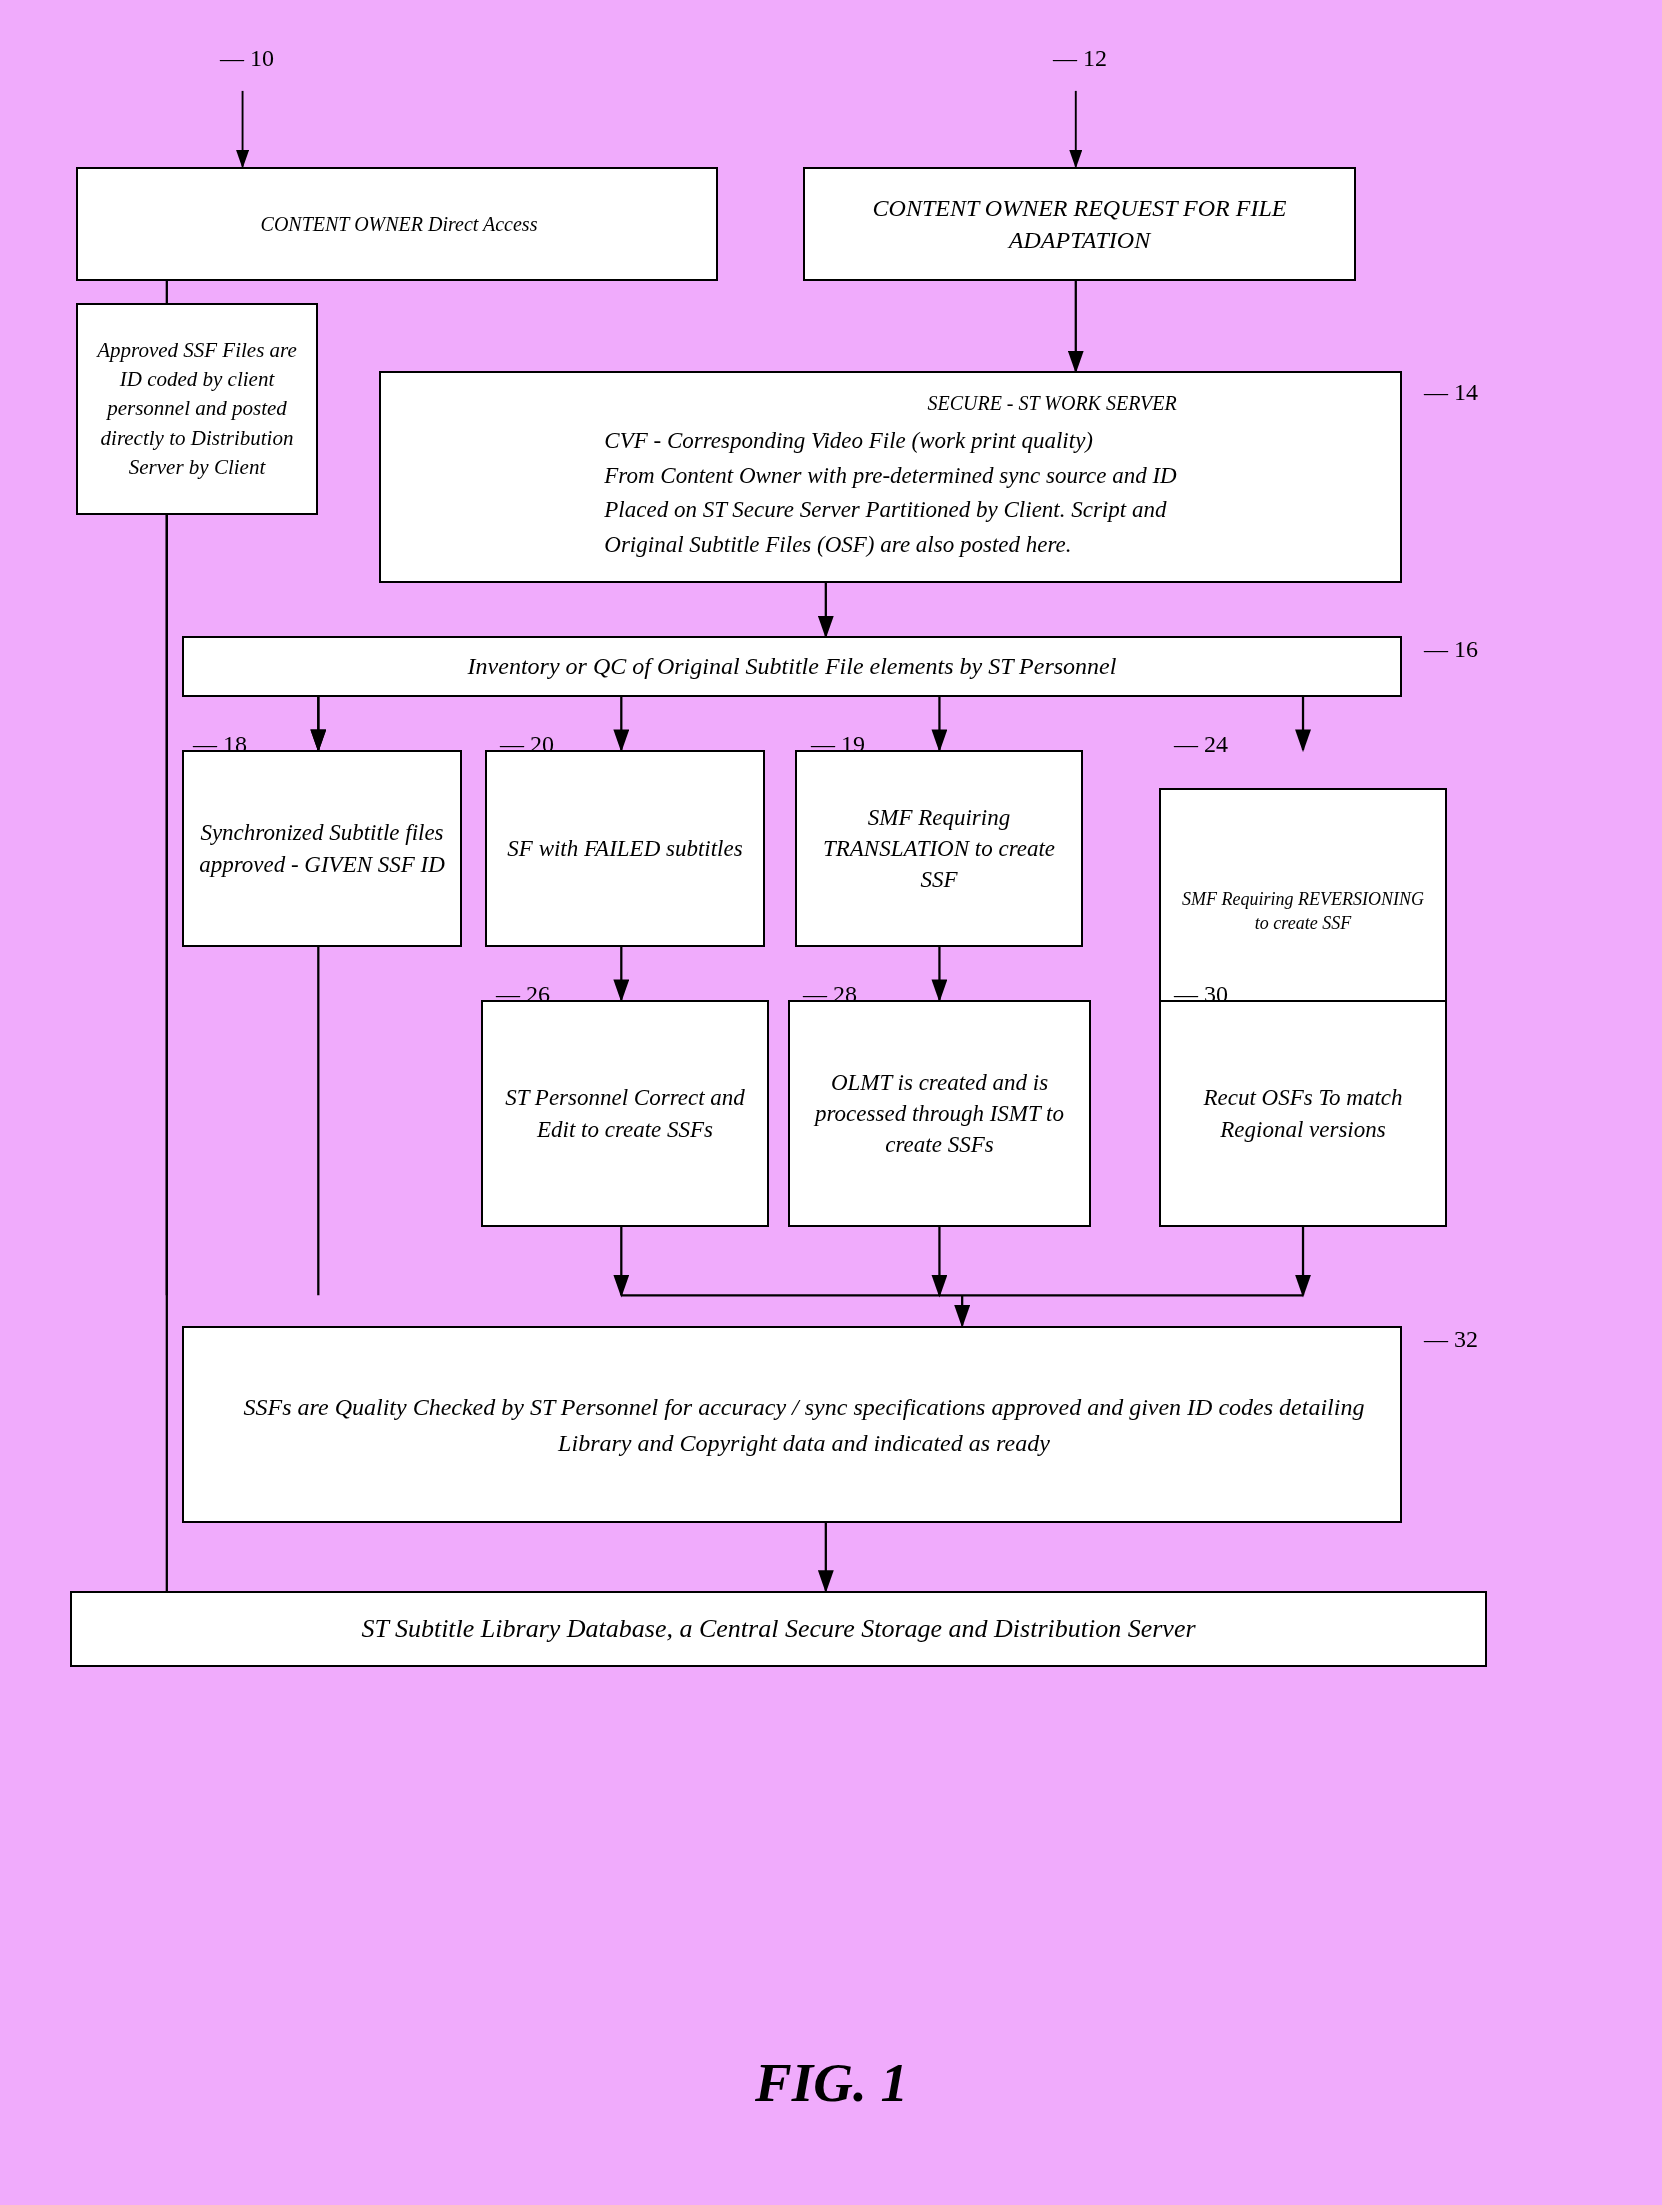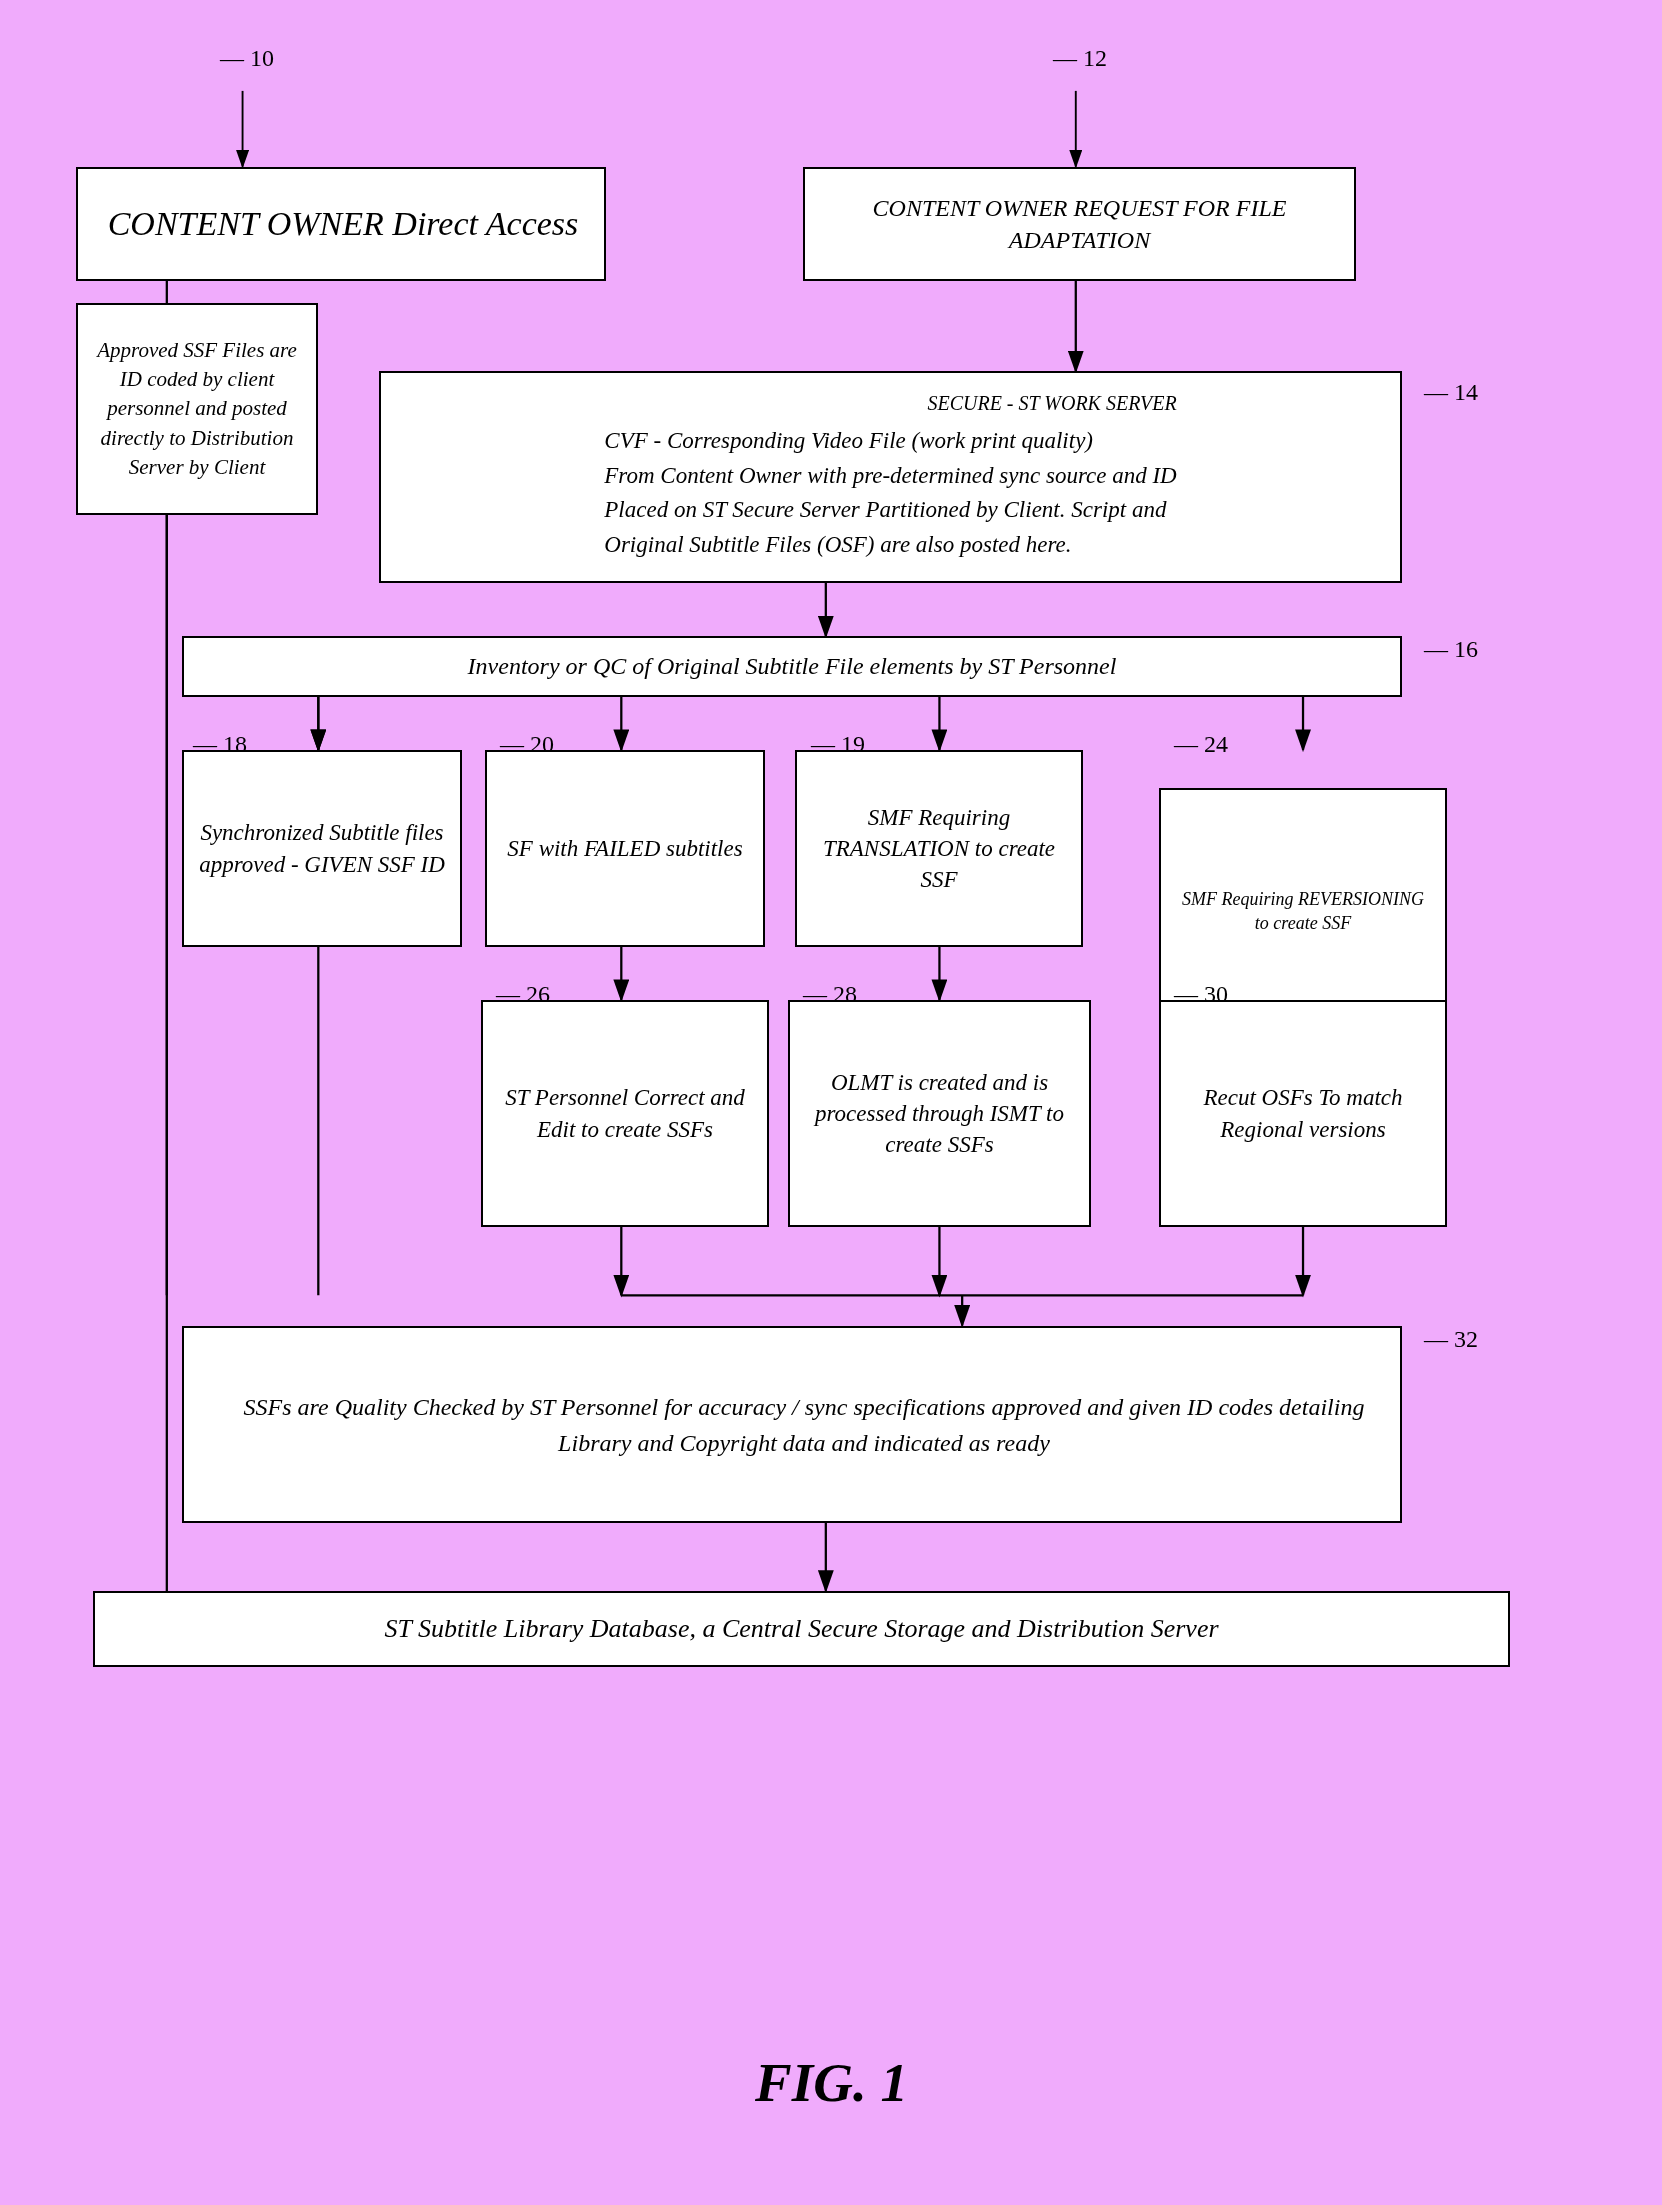--- a/index.html
+++ b/index.html
@@ -116,21 +116,21 @@
     <line x1="220" y1="660" x2="220" y2="1710" stroke="#000" stroke-width="3"></line>
 
     <line x1="420" y1="910" x2="420" y2="990" stroke="#000" stroke-width="3" marker-end="url(#arrowhead)"></line>
 
     <line x1="420" y1="1230" x2="420" y2="1710" stroke="#000" stroke-width="3"></line>
 
   </svg>
 
   <div class="ref-num" style="left:220px; top:45px;">— 10</div>
 
-  <div class="flow-box" style="left:76px; top:167px; width:530px; height:114px; font-size:34px;padding-left:16px;">
+  <div class="flow-box" style="left:76px; top:167px; width:642px; height:114px; font-size:20px;padding-left:16px;">
     <span>CONTENT OWNER Direct Access</span>
   </div>
 
   <div class="ref-num" style="left:1053px; top:45px;">— 12</div>
 
   <div class="flow-box" style="left:803px; top:167px; width:553px; height:114px; font-size:24px;">
     <span>CONTENT OWNER REQUEST FOR FILE  ADAPTATION</span>
   </div>
 
   <div class="flow-box" style="left:76px; top:303px; width:242px; height:212px; font-size:21px; line-height:1.4;">
@@ -198,21 +198,21 @@
   </div>
 
   <div class="ref-num" style="left:1424px; top:1326px;">— 32</div>
 
   <div class="flow-box" style="left:182px; top:1326px; width:1220px; height:197px; font-size:24px; line-height:1.5;padding-left:36px;">
     <span>SSFs are Quality Checked by ST Personnel for accuracy / sync specifications approved and given ID codes detailing Library and Copyright data and indicated as ready</span>
   </div>
 
   <div class="ref-num" style="left:1424px; top:1591px;">— 34</div>
 
-  <div class="flow-box" style="left:93px; top:1591px; width:1417px; height:76px; font-size:26px;">
+  <div class="flow-box" style="left:70px; top:1591px; width:1417px; height:76px; font-size:26px;">
     <span>ST Subtitle Library Database, a Central Secure Storage and Distribution Server</span>
   </div>
 
   <div class="fig-caption" style="bottom:91px; left:50%; transform:translateX(-50%); width:303px;">
     <span>FIG. 1</span>
   </div>
 
 </div>
 
 

